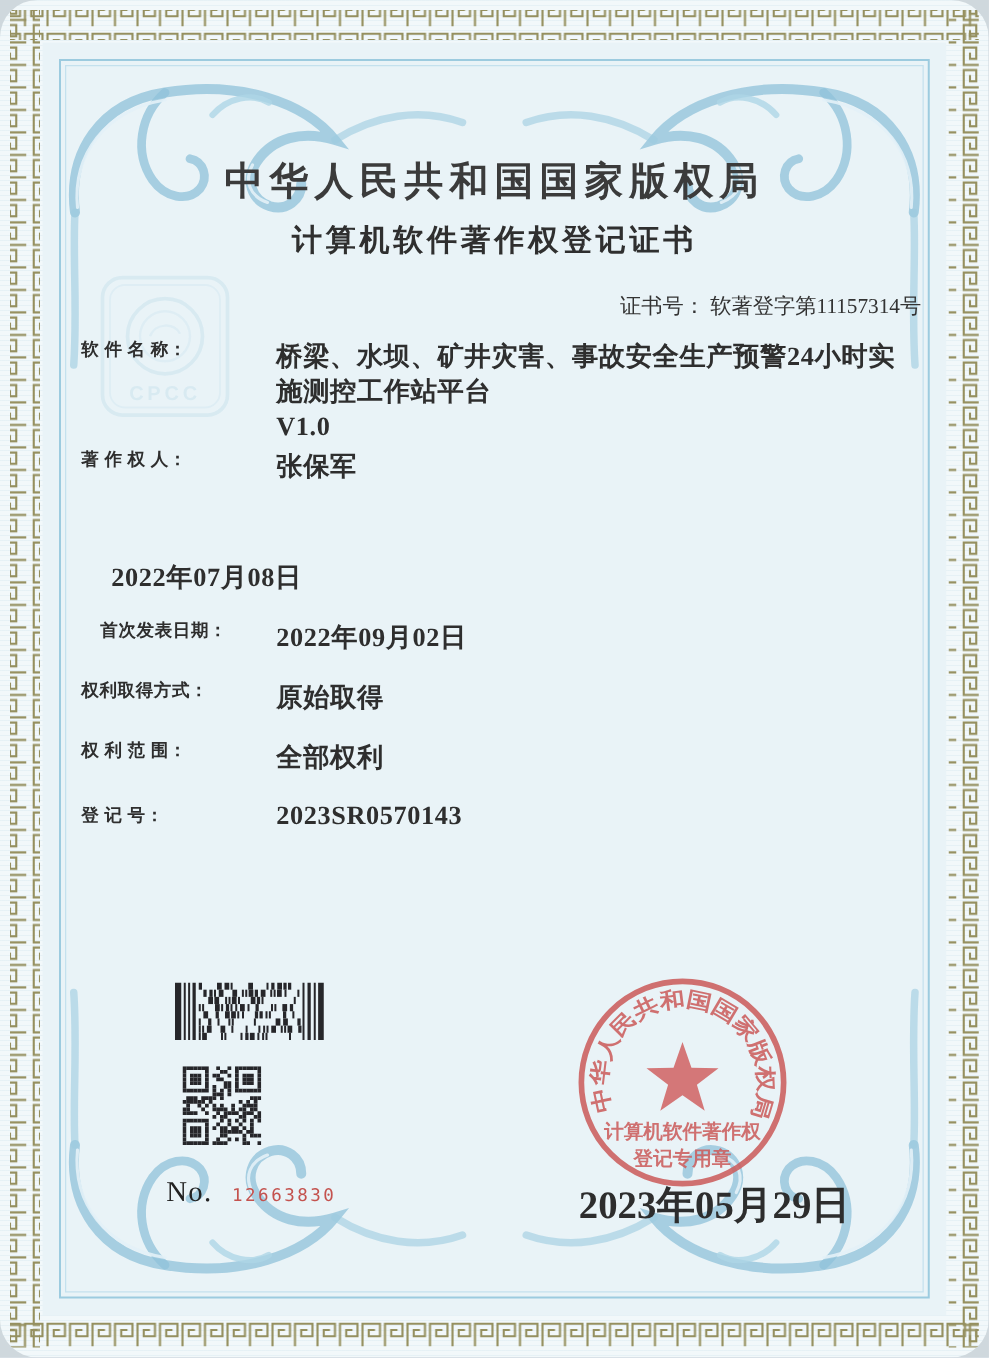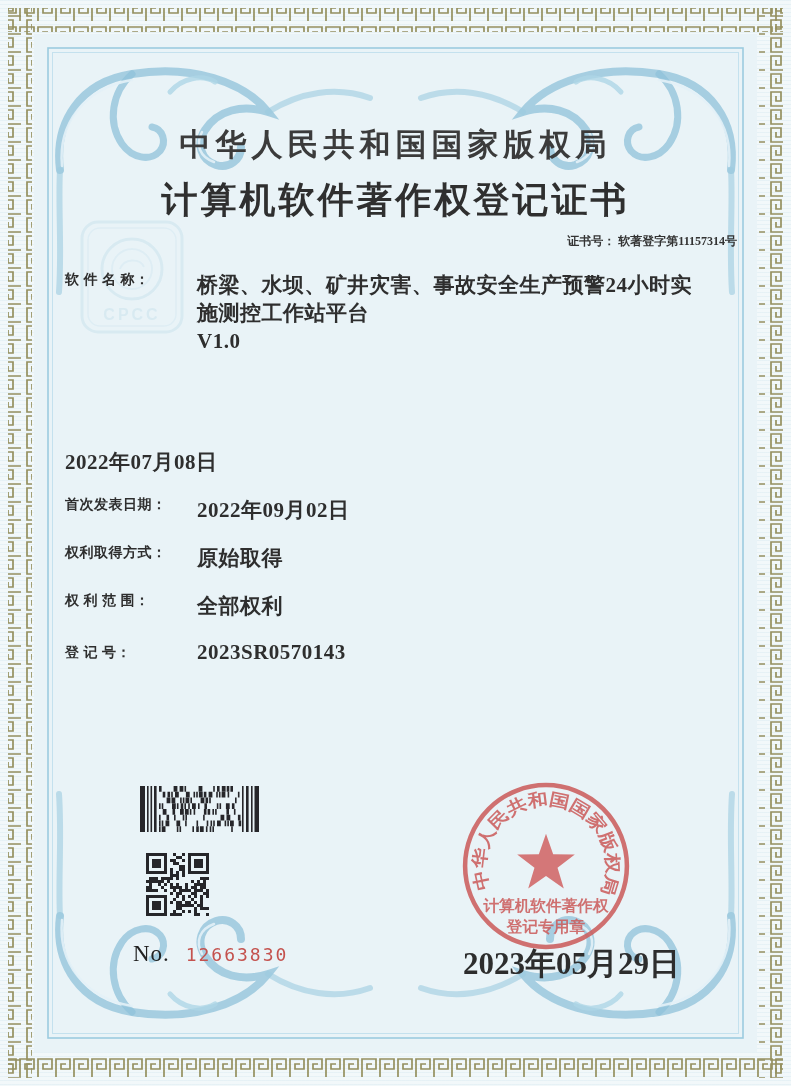--- a/index.html
+++ b/index.html
@@ -5,57 +5,58 @@
   html,body{margin:0;padding:0;background:#cfd8dd;}
   .cert{
     position:relative;
     width:791px;height:1086px;
     margin:0 auto;
     background:#f2f8fa;
     background-image:repeating-linear-gradient(180deg, rgba(126,181,206,0.10) 0 1px, transparent 1px 4px);
     font-family:"Liberation Serif","DejaVu Serif",serif;
     color:#2e2e2e;
     overflow:hidden;
+    border-radius:30px;
   }
   .decor{position:absolute;left:0;top:0;z-index:0;}
   .layer{position:absolute;z-index:2;}
   .issuer{
     left:0;top:124px;width:100%;text-align:center;
     font-size:31px;font-weight:bold;letter-spacing:5px;color:#3b3b3b;
   }
   .title{
     left:0;top:176px;width:100%;text-align:center;
-    font-size:36px;font-weight:bold;letter-spacing:3px;color:#2f2f2f;
+    font-size:24px;font-weight:bold;letter-spacing:3px;color:#2f2f2f;
   }
   .certno{
-    top:233px;right:54px;font-size:12px;font-weight:bold;color:#333;
+    top:233px;right:54px;font-size:17px;font-weight:normal;color:#333;
   }
   .row{position:absolute;left:65px;display:flex;z-index:2;}
   .flabel{width:132px;flex:0 0 132px;font-size:14px;font-weight:bold;letter-spacing:0.5px;}
-  .fvalue{font-size:21px;font-weight:bold;letter-spacing:0.5px;}
+  .fvalue{font-size:21px;font-weight:bold;letter-spacing:0.5px;margin-left:24px;}
   .pre{white-space:pre-line;line-height:28px;}
   .r-name{top:271px;}
   .r-author{top:359px;}
   .r-devdate{top:448px;}
-  .r-pubdate{top:496px;}
+  .r-pubdate{top:496px;text-align:center;}
   .r-acquire{top:544px;}
   .r-scope{top:592px;}
   .r-regno{top:640px;align-items:center;}
   .statement{
     left:62px;top:686px;width:678px;
     font-size:21px;line-height:45px;font-weight:bold;
     text-indent:43px;white-space:pre-line;color:#2e2e2e;
   }
   .barcode{left:140px;top:786px;width:120px;height:46px;}
   .qrcode{left:146px;top:853px;width:63px;height:63px;}
   .serial{left:133px;top:941px;font-size:23px;}
   .serial .no{color:#222;letter-spacing:1px;}
   .serial .num{
     color:#c4524e;font-family:"DejaVu Sans Mono",monospace;
-    font-size:18px;letter-spacing:2px;margin-left:10px;
+    font-size:14px;letter-spacing:2px;margin-left:10px;
   }
   .seal{left:457px;top:777px;z-index:3;opacity:0.88;}
   .issuedate{left:463px;top:943px;font-size:31px;font-weight:bold;color:#2d2d2d;z-index:2;}
 </style>
 </head>
 <body>
 
 <div class="cert">
 
   <svg class="decor" width="791" height="1086" viewBox="0 0 791 1086" aria-hidden="true">
@@ -109,20 +110,24 @@
   <div class="layer certno">
     <span>证书号：</span>
     <span>软著登字第11157314号</span>
   </div>
 
   <div class="row r-name">
     <div class="flabel">软 件 名 称：</div>
     <div class="fvalue pre">桥梁、水坝、矿井灾害、事故安全生产预警24小时实
 施测控工作站平台
 V1.0</div>
+  </div>
+  <div class="row r-author">
+    <div class="flabel">著 作 权 人：</div>
+    <div class="fvalue">张保军</div>
   </div>
   <div class="row r-devdate">
     <div class="fvalue">2022年07月08日</div>
   </div>
   <div class="row r-pubdate">
     <div class="flabel">首次发表日期：</div>
     <div class="fvalue">2022年09月02日</div>
   </div>
   <div class="row r-scope">
     <div class="flabel">权  利  范  围：</div>

